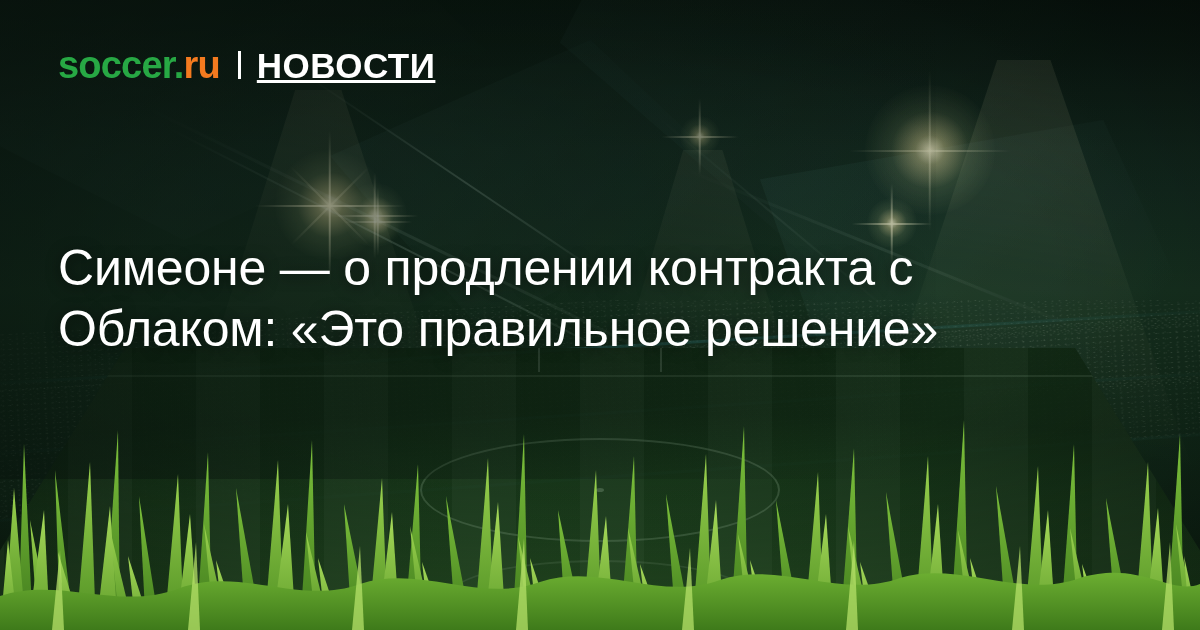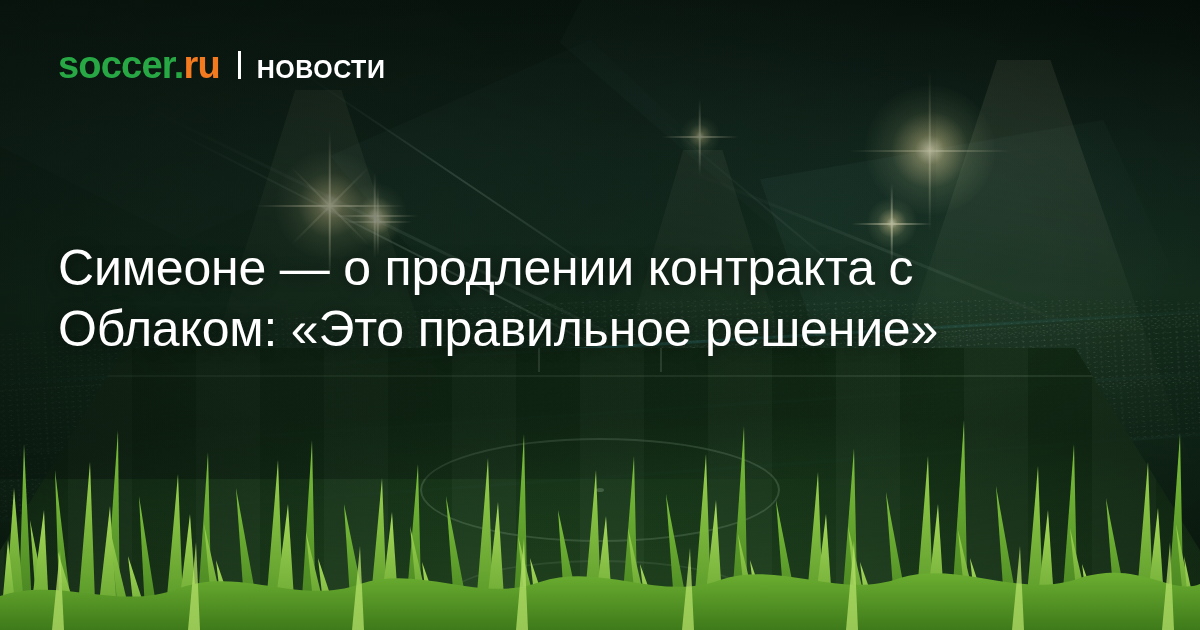--- a/index.html
+++ b/index.html
@@ -176,22 +176,22 @@
   .logo .soccer { color:#27a844; }
   .logo .dot    { color:#27a844; }
   .logo .ru     { color:#f47a1f; }
   .sep {
     display:inline-block;
     width:3px; height:28px; background:#ffffff;
     margin:0 16px 0 18px;
     position:relative; top:1px;
   }
   .section {
-    color:#ffffff; font-size:25px; font-weight:bold;
-    letter-spacing:0.5px; line-height:1; white-space:nowrap;
+    color:#ffffff; font-size:35px; font-weight:bold;
+    letter-spacing:0.5px; line-height:1; white-space:nowrap;text-decoration:underline;
   }
 
   
   .headline {
     position:absolute; left:58px; top:222px;
     width:1085px; z-index:20;
     color:#ffffff;
     font-size:50px; font-weight:normal;
     line-height:61px;
     letter-spacing:-0.2px;

